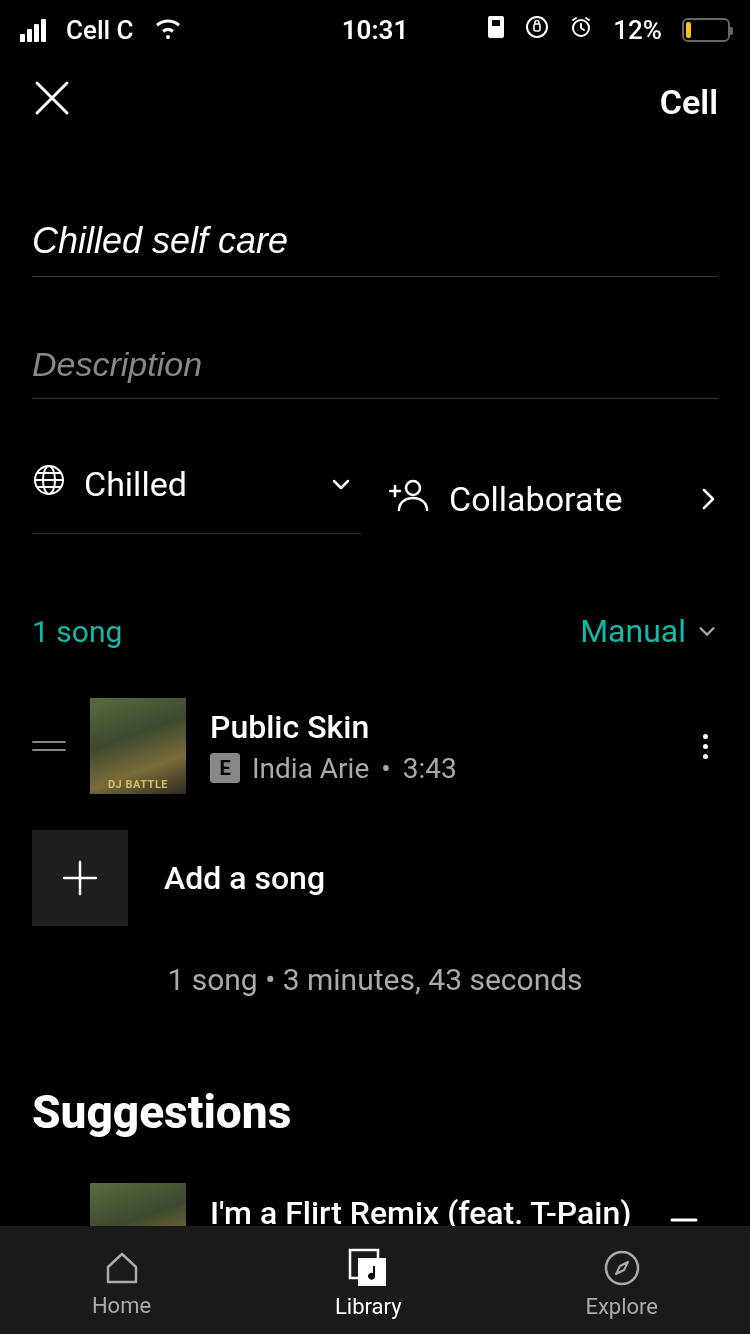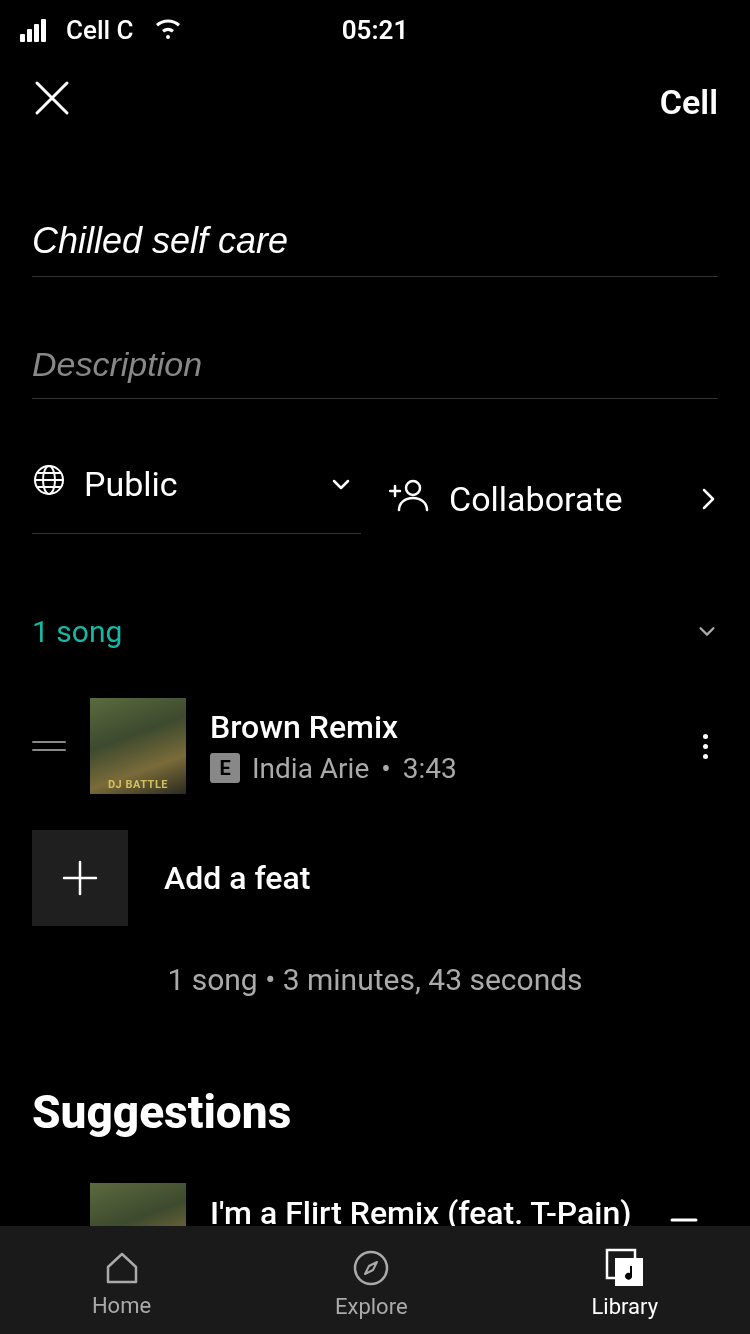--- a/index.html
+++ b/index.html
@@ -282,21 +282,46 @@
         <span></span>
         <span></span>
     </span>
     <span>Cell C</span>
     <span>
       <svg width="28" height="22" viewBox="0 0 28 22">
           <path d="M14 18a2 2 0 100 4 2 2 0 000-4zm-6-5a10 10 0 0112 0l-2 2.5a6.5 6.5 0 00-8 0zM2 7a18 18 0 0124 0l-2 2.5a14.5 14.5 0 00-20 0z" fill="#fff"></path>
         </svg>
     </span>
   </div>
-  <div class="status-center">05:21</div>
+  <div class="status-center">10:31</div>
+  <div class="status-right">
+    <span>
+      <svg width="18" height="24" viewBox="0 0 18 24">
+          <rect x="1" y="1" width="16" height="22" rx="2" fill="#fff"></rect>
+          <rect x="5" y="5" width="8" height="6" fill="#000"></rect>
+        </svg>
+    </span>
+    <span>
+      <svg width="24" height="24" viewBox="0 0 24 24">
+          <circle cx="12" cy="12" r="10" stroke="#fff" stroke-width="2" fill="none"></circle>
+          <rect x="9" y="9" width="6" height="7" rx="1.5" stroke="#fff" stroke-width="1.6" fill="none"></rect>
+          <path d="M10 9V7.5a2 2 0 014 0V9" stroke="#fff" stroke-width="1.6" fill="none"></path>
+        </svg>
+    </span>
+    <span>
+      <svg width="24" height="24" viewBox="0 0 24 24">
+          <circle cx="12" cy="13" r="8" stroke="#fff" stroke-width="2" fill="none"></circle>
+          <path d="M12 9v4l3 2M4 5l3-2M20 5l-3-2" stroke="#fff" stroke-width="2" fill="none" stroke-linecap="round"></path>
+        </svg>
+    </span>
+    <span>12%</span>
+    <span class="battery">
+        <span class="battery-fill"></span>
+      </span>
+  </div>
 </div>
 
 <div class="header">
   <div class="close-x">
     <svg width="40" height="40" viewBox="0 0 40 40">
         <path d="M5 5l30 30M35 5L5 35" stroke="#fff" stroke-width="3" stroke-linecap="round"></path>
       </svg>
   </div>
   <div class="done">Cell</div>
 </div>
@@ -311,21 +336,21 @@
   
   <div class="options-row">
     <div class="option left">
       <span>
         <svg width="34" height="34" viewBox="0 0 34 34">
             <circle cx="17" cy="17" r="14" stroke="#fff" stroke-width="2" fill="none"></circle>
             <ellipse cx="17" cy="17" rx="6" ry="14" stroke="#fff" stroke-width="2" fill="none"></ellipse>
             <path d="M3 17h28M5 10h24M5 24h24" stroke="#fff" stroke-width="2"></path>
           </svg>
       </span>
-      <span>Public</span>
+      <span>Chilled</span>
       <span class="chev">
         <svg width="24" height="24" viewBox="0 0 24 24">
             <path d="M5 9l7 7 7-7" stroke="#fff" stroke-width="2.5" fill="none" stroke-linecap="round" stroke-linejoin="round"></path>
           </svg>
       </span>
     </div>
     <div class="option right">
       <span>
         <svg width="42" height="38" viewBox="0 0 42 38">
             <circle cx="24" cy="12" r="7" stroke="#fff" stroke-width="2.5" fill="none"></circle>
@@ -339,37 +364,38 @@
             <path d="M6 4l9 9-9 9" stroke="#fff" stroke-width="2.5" fill="none" stroke-linecap="round" stroke-linejoin="round"></path>
           </svg>
       </span>
     </div>
   </div>
 
   
   <div class="count-row">
     <span>1 song</span>
     <div class="sort">
+      <span>Manual</span>
       <span>
         <svg width="22" height="22" viewBox="0 0 24 24">
             <path d="M5 9l7 7 7-7" stroke="#aaa" stroke-width="2.5" fill="none" stroke-linecap="round" stroke-linejoin="round"></path>
           </svg>
       </span>
     </div>
   </div>
 
   
   <div class="song-row">
     <div class="drag-handle">
       <span></span>
         <span></span>
     </div>
     <div class="album-art"></div>
     <div class="song-info">
-      <div class="song-title">Brown Remix</div>
+      <div class="song-title">Public Skin</div>
       <div class="song-meta">
         <span class="explicit-badge">E</span>
         <span>India Arie</span>
         <span>•</span>
         <span>3:43</span>
       </div>
     </div>
     <div class="kebab">
       <span></span>
         <span></span>
@@ -377,21 +403,21 @@
     </div>
   </div>
 
   
   <div class="add-row">
     <div class="add-box">
       <svg width="44" height="44" viewBox="0 0 44 44">
           <path d="M22 6v32M6 22h32" stroke="#fff" stroke-width="2.5" stroke-linecap="round"></path>
         </svg>
     </div>
-    <span class="add-text">Add a feat</span>
+    <span class="add-text">Add a song</span>
   </div>
 
   <div class="summary">1 song • 3 minutes, 43 seconds</div>
 
   
   <div class="suggestions-title">Suggestions</div>
 
   <div class="suggestion-row">
     <div class="drag-handle">
       <span></span>
@@ -412,29 +438,29 @@
     </div>
   </div>
 </div>
 
 <div class="tab-bar">
   <div class="tab">
     <svg width="40" height="38" viewBox="0 0 40 38">
         <path d="M6 18L20 5l14 13v15H6z" stroke="#aaa" stroke-width="2.5" fill="none" stroke-linejoin="round"></path>
       </svg>
     <span>Home</span>
-  </div>
-  <div class="tab">
-    <svg width="40" height="40" viewBox="0 0 40 40">
-        <circle cx="20" cy="20" r="16" stroke="#aaa" stroke-width="2.5" fill="none"></circle>
-        <path d="M26 14l-4 8-8 4 4-8z" stroke="#aaa" stroke-width="2" fill="none" stroke-linejoin="round"></path>
-      </svg>
-    <span>Explore</span>
   </div>
   <div class="tab active">
     <svg width="44" height="40" viewBox="0 0 44 40">
         <rect x="4" y="2" width="28" height="28" stroke="#fff" stroke-width="2.5" fill="none"></rect>
         <rect x="12" y="10" width="28" height="28" fill="#fff"></rect>
         <path d="M29 18v10a3.5 3.5 0 11-2-3V18z" fill="#000"></path>
       </svg>
     <span>Library</span>
   </div>
+  <div class="tab">
+    <svg width="40" height="40" viewBox="0 0 40 40">
+        <circle cx="20" cy="20" r="16" stroke="#aaa" stroke-width="2.5" fill="none"></circle>
+        <path d="M26 14l-4 8-8 4 4-8z" stroke="#aaa" stroke-width="2" fill="none" stroke-linejoin="round"></path>
+      </svg>
+    <span>Explore</span>
+  </div>
 </div>
 
 </body></html>

